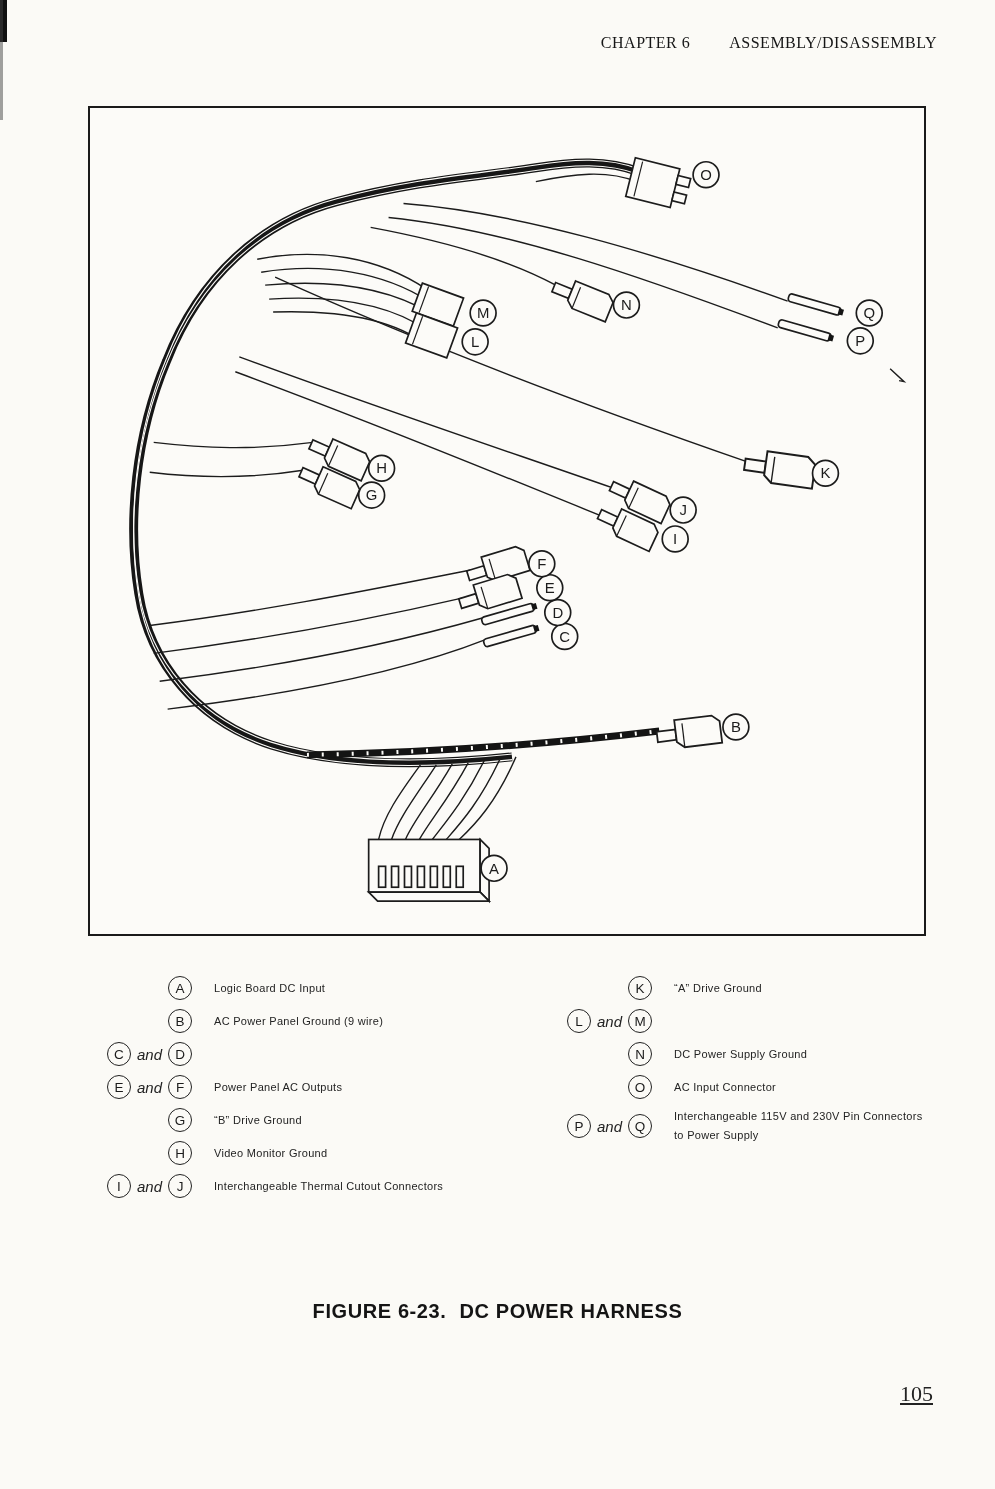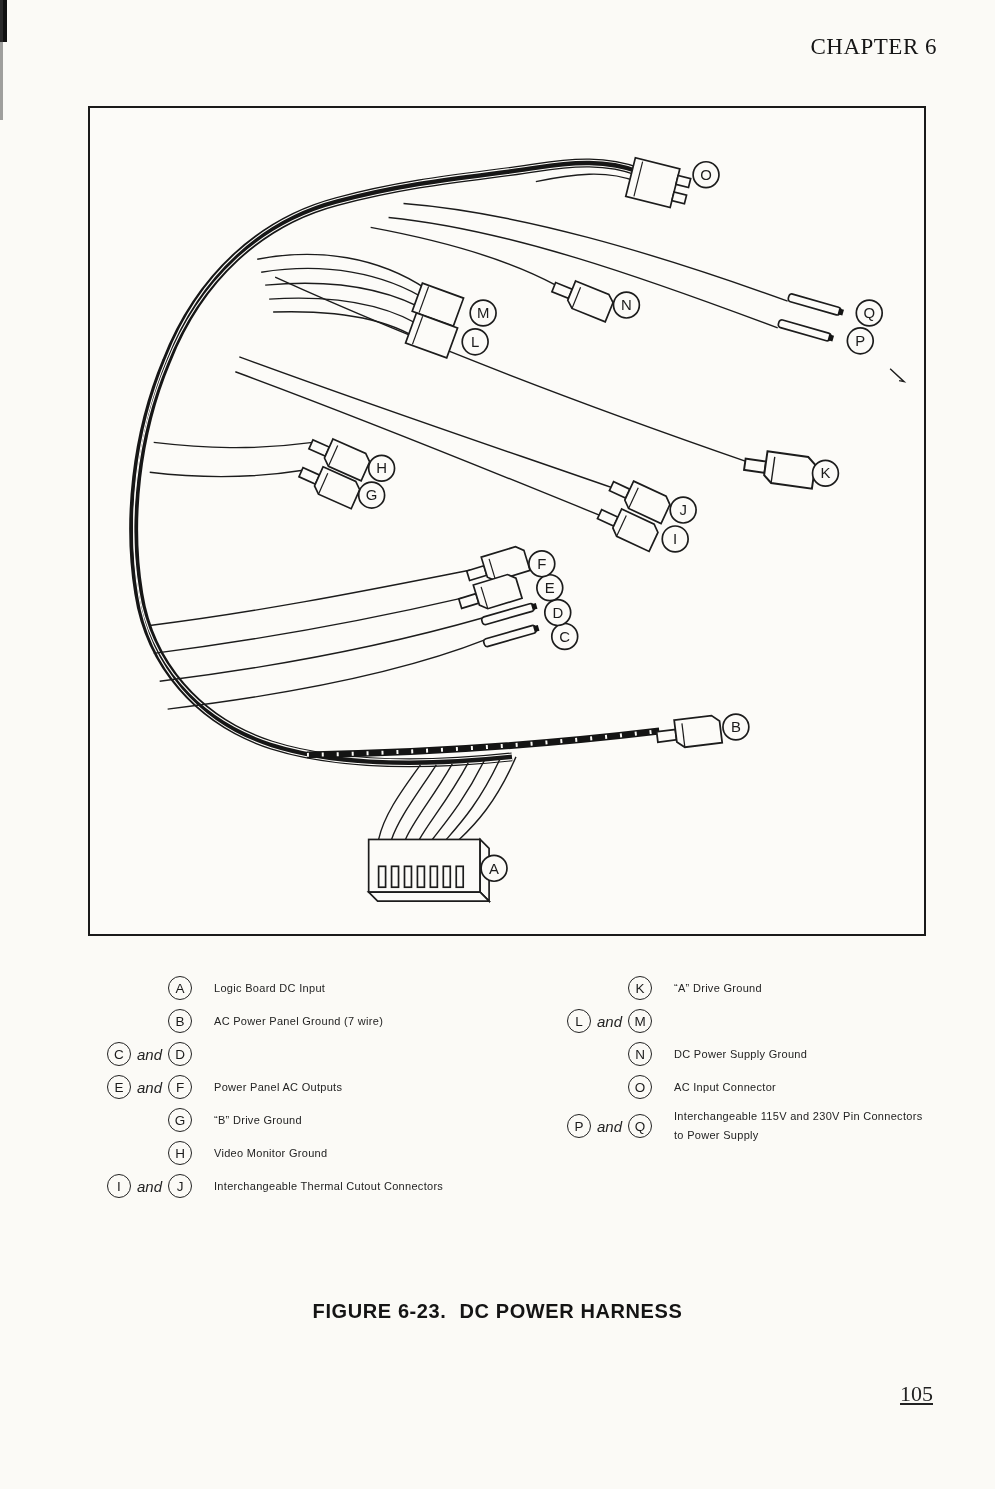--- a/index.html
+++ b/index.html
@@ -8,21 +8,21 @@
     background:#fbfaf6;color:#1c1c1c;
     font-family:"Liberation Sans", sans-serif;
     overflow:hidden;
   }
   .scan-edge{position:absolute;left:0;top:0;width:7px;height:42px;background:#111;}
   .scan-edge2{position:absolute;left:0;top:0;width:3px;height:120px;background:#444;opacity:.5;}
 
   .hdr{
     position:absolute;top:34px;right:58px;
     font-family:"Liberation Serif", serif;
-    font-size:23px;letter-spacing:.5px;display:flex;gap:39px;color:#161616;
+    font-size:16px;letter-spacing:.5px;display:flex;gap:39px;color:#161616;
   }
 
   .figbox{
     position:absolute;left:88px;top:106px;width:838px;height:830px;
     border:2px solid #1a1a1a;background:#fcfbf8;box-sizing:border-box;
   }
   .figbox svg{display:block;}
   .wire{fill:none;stroke:#1c1c1c;stroke-width:1.4;}
   .bundle{fill:none;stroke:#161616;stroke-width:9;}
   .bundle-split{fill:none;stroke:#fcfbf8;stroke-width:1.1;}
@@ -61,20 +61,21 @@
   }
 </style>
 </head>
 <body>
 
 <div class="scan-edge"></div>
 <div class="scan-edge2"></div>
 
 <div class="hdr">
   <span>CHAPTER 6</span>
+  <span>ASSEMBLY/DISASSEMBLY</span>
 </div>
 
 <div class="figbox">
 <svg viewBox="0 0 838 830" width="834" height="826">
   <defs>
     <g id="spade">
       <rect class="conn" x="0" y="-5" width="18" height="10"></rect>
       <path class="conn" d="M18,-14 L54,-14 L61,-8 L61,13 L25,13 L18,7 Z"></path>
       <line class="conn-line" x1="25" y1="13" x2="25" y2="-10"></line>
     </g>
@@ -260,21 +261,21 @@
     <div class="lrow">
       <div class="syms">
           <span class="circ">A</span>
         </div>
       <div class="desc">Logic Board DC Input</div>
     </div>
     <div class="lrow">
       <div class="syms">
           <span class="circ">B</span>
         </div>
-      <div class="desc">AC Power Panel Ground (7 wire)</div>
+      <div class="desc">AC Power Panel Ground (9 wire)</div>
     </div>
     <div class="lrow">
       <div class="syms">
         <span class="circ">C</span>
         <span class="and">and</span>
         <span class="circ">D</span>
       </div>
     </div>
     <div class="lrow">
       <div class="syms">

